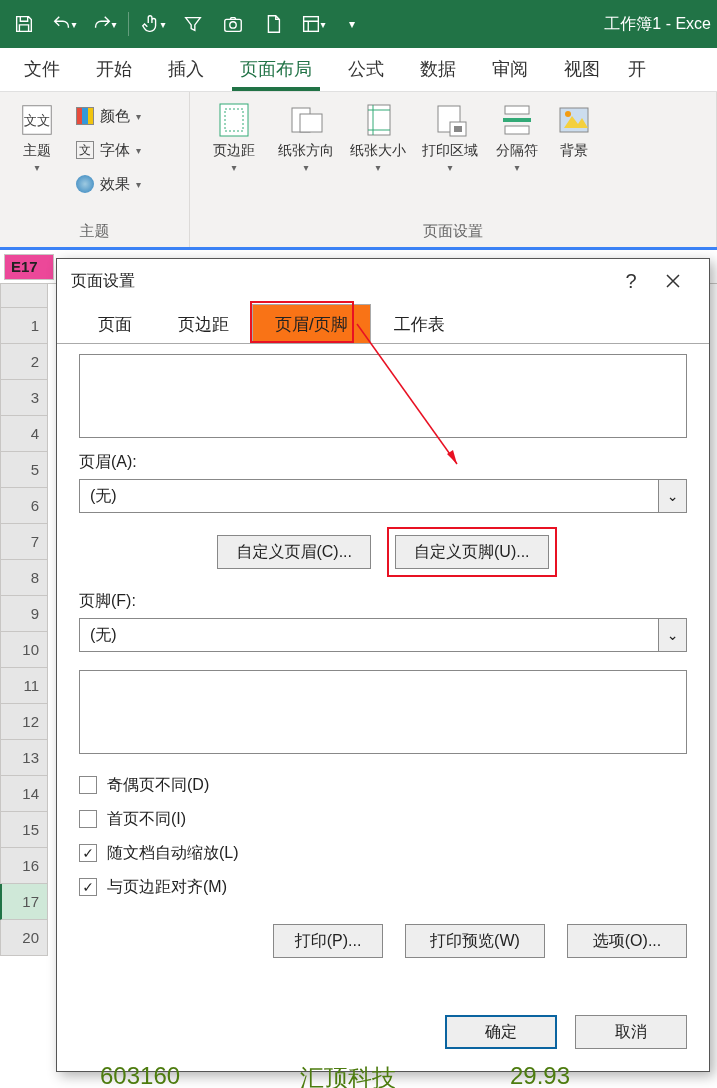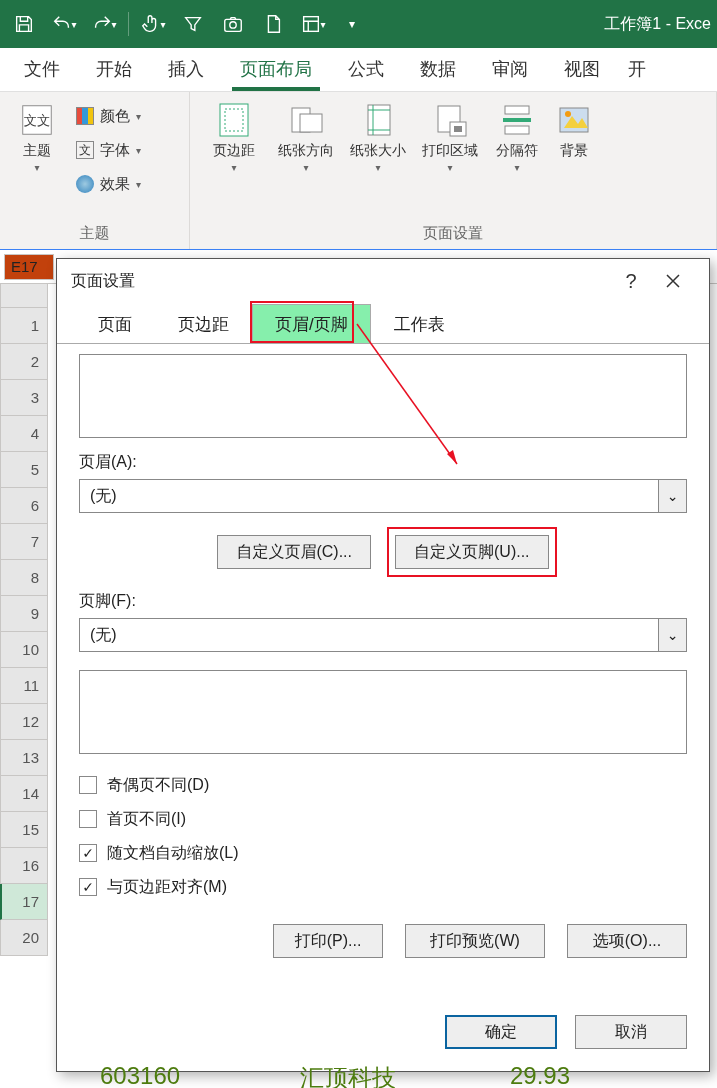--- a/index.html
+++ b/index.html
@@ -14,50 +14,50 @@
   .titlebar-title { flex: 1; text-align: right; padding-right: 0px; font-size: 16px; white-space: nowrap; overflow: hidden; }
   .caret { font-size: 10px; margin-left: -2px; color: #fff; }
 
   
   .ribbon-tabs { background: #fff; height: 44px; display: flex; align-items: flex-end; padding-left: 6px; border-bottom: 1px solid #e0e0e0; }
   .rtab { padding: 10px 18px 10px; font-size: 18px; color: #333; position: relative; text-align: right; }
   .rtab.active { color: #217346; font-weight: 500;}
   .rtab.active::after { content:""; position:absolute; left:10px; right:10px; bottom:0; height:4px; background:#217346; }
 
   
-  .ribbon { background: #f3f2f1; height: 158px; display: flex; border-bottom: 1px solid #3b82f6; }
+  .ribbon { background: #f3f2f1; height: 158px; display: flex; border-bottom: 3px solid #3b82f6; }
   .rgroup { display:flex; flex-direction:column; border-right:1px solid #dcdad8; height:100%; }
   .rgroup-body { flex:1; display:flex; align-items:flex-start; padding:6px 8px 0 8px; gap:4px; }
   .rgroup-label { text-align:center; font-size:15px; color:#666; padding:4px 0 6px; position:relative; }
   .bigbtn { display:flex; flex-direction:column; align-items:center; width:72px; text-align:center; font-size:14px; color:#333; gap:2px; padding-top:2px;}
   .bigbtn .icon { width:40px; height:40px; display:flex; align-items:center; justify-content:center; }
   .tiny-caret { font-size:10px; color:#666; }
   .themes-col { display:flex; flex-direction:column; gap:6px; padding-top:4px; }
   .mini { display:flex; align-items:center; gap:6px; height:28px; padding:0 6px; font-size:15px; color:#333;}
   .mini .sw { width:18px; height:18px; border:1px solid #888; display:inline-block;}
 
   
   .fx-row { display:flex; border-bottom:1px solid #c8c6c4; height:34px; align-items:center; }
-  .namebox { width:50px; border:1px solid #c8c6c4; height:26px; margin:0 0 0 4px; display:flex; align-items:center; padding:0 6px; font-size:15px; background:#c2410c;}
+  .namebox { width:50px; border:1px solid #c8c6c4; height:26px; margin:0 0 0 4px; display:flex; align-items:center; padding:0 6px; font-size:15px; background:#ec4899;font-weight:bold;}
   .sheet { position:relative; }
   .row-hdrs { position:absolute; left:0; top:0; width:48px; }
   .row-hdr { height:36px; background:#e6e6e6; border:1px solid #c8c6c4; border-top:none; color:#555; display:flex; align-items:center; justify-content:flex-end; padding-right:8px; font-size:15px;}
   .row-hdr.first { height:24px; background:#e6e6e6;}
   .row-hdr.sel { background:#cfe8d8; border-left:2px solid #217346;}
   
   
   .dialog { position:absolute; left:56px; top:258px; width:654px; height:814px; background:#fff; border:1px solid #555; box-shadow: 4px 4px 12px rgba(0,0,0,0.3); display:flex; flex-direction:column;}
   .dlg-title { height:44px; display:flex; align-items:center; padding:0 14px; font-size:16px;}
   .dlg-title-txt { flex:1; }
   .dlg-help { width:40px; text-align:center; font-size:20px; color:#333;}
   .dlg-close { width:44px; height:40px; display:flex; align-items:center; justify-content:center;}
   .dlg-close svg { stroke:#333; stroke-width:1.5;}
   .dlg-tabs { display:flex; height:40px; margin:0 18px; border-bottom:1px solid #fff;}
   .dtab { padding:8px 22px; border:1px solid transparent; color:#222; font-size:17px; position:relative; top:1px; height:40px; display:flex; align-items:center;}
-  .dtab.active { border:1px solid #aaa; border-bottom:1px solid #fff; background:#86efac;}
+  .dtab.active { border:1px solid #aaa; border-bottom:1px solid #fff; background:#f97316;}
   .redbox-outer { position:absolute; border:2px solid #e81123; pointer-events:none;}
 
   .dlg-body { flex:1; padding: 10px 22px 0 22px; border-top:1px solid #aaa; position:relative;}
   .preview { border:1px solid #888; height:84px; background:#fff;}
   .lbl { margin-top:14px; margin-bottom:6px; font-size:16px;}
   .combo { display:flex; height:34px;}
   .combo-txt { flex:1; border:1px solid #888; padding:4px 10px; font-size:16px; display:flex; align-items:center;}
   .combo-btn { width:28px; border:1px solid #888; border-left:none; background:#eee; display:flex; align-items:center; justify-content:center;}
   .btn-row { display:flex; justify-content:center; gap:24px; margin:22px 0;}
   .pbtn { border:1px solid #888; background:#eee; height:34px; padding:8px 18px; font-size:16px; display:flex; align-items:center;}

